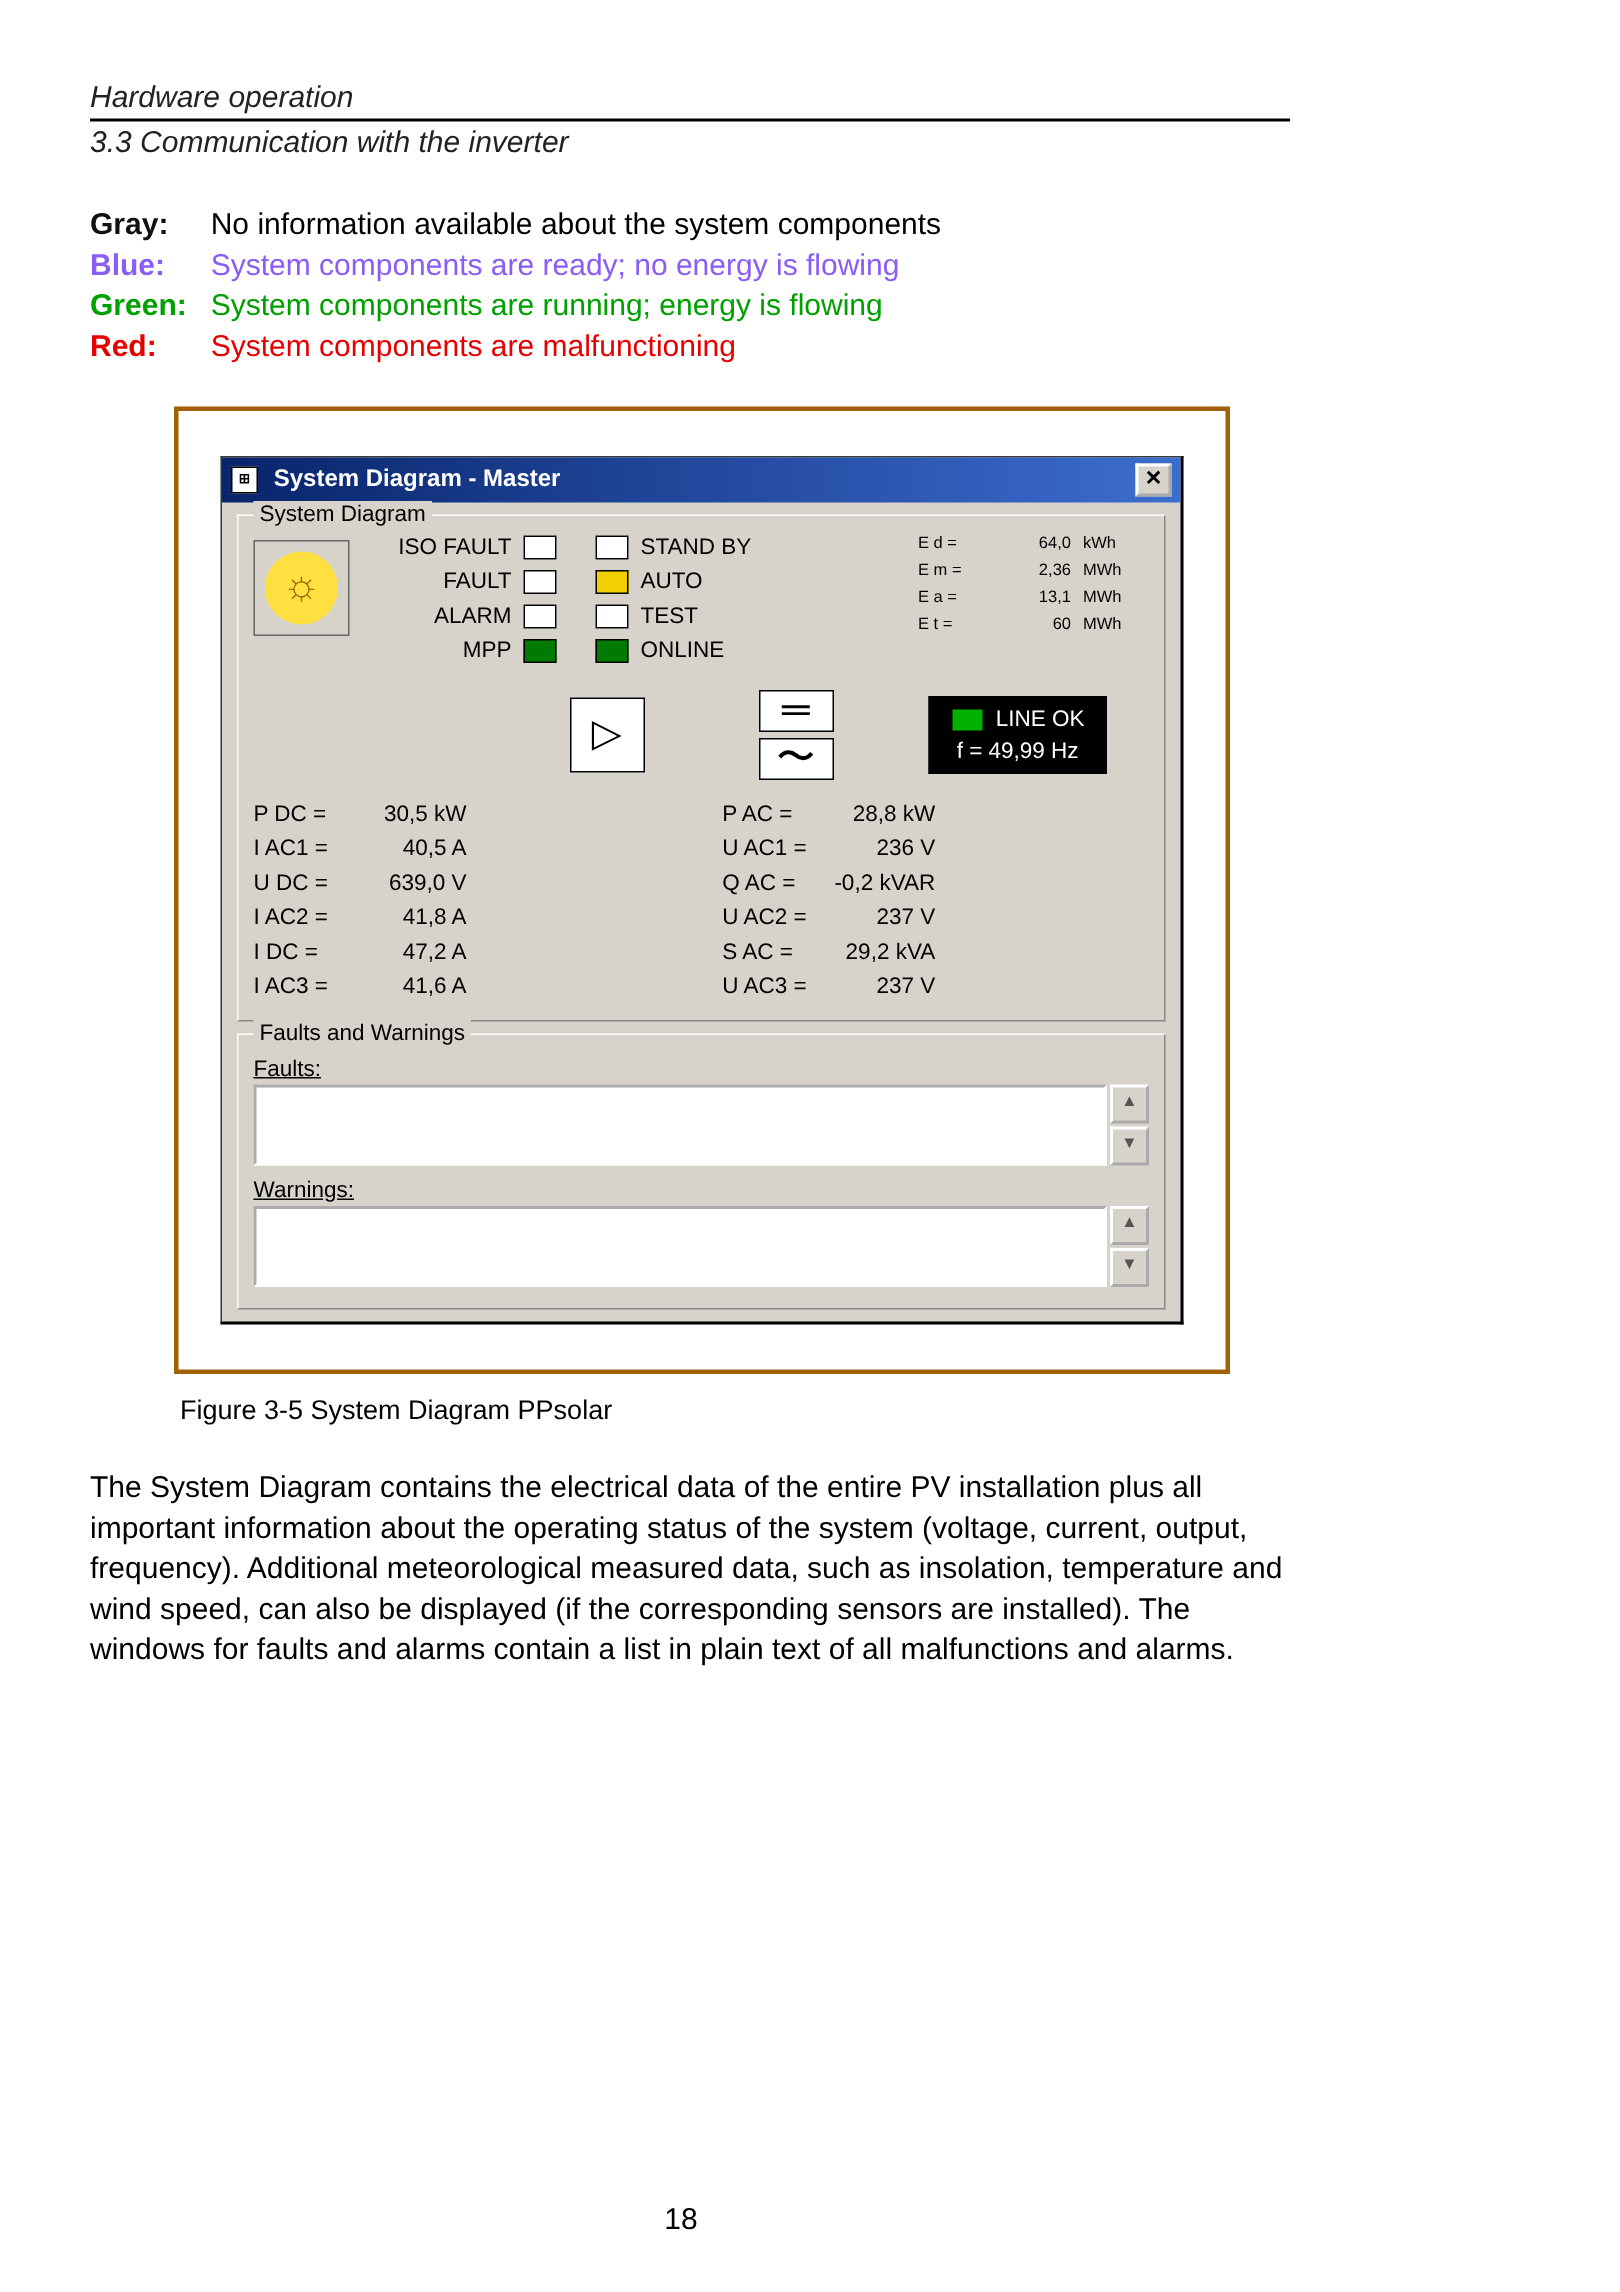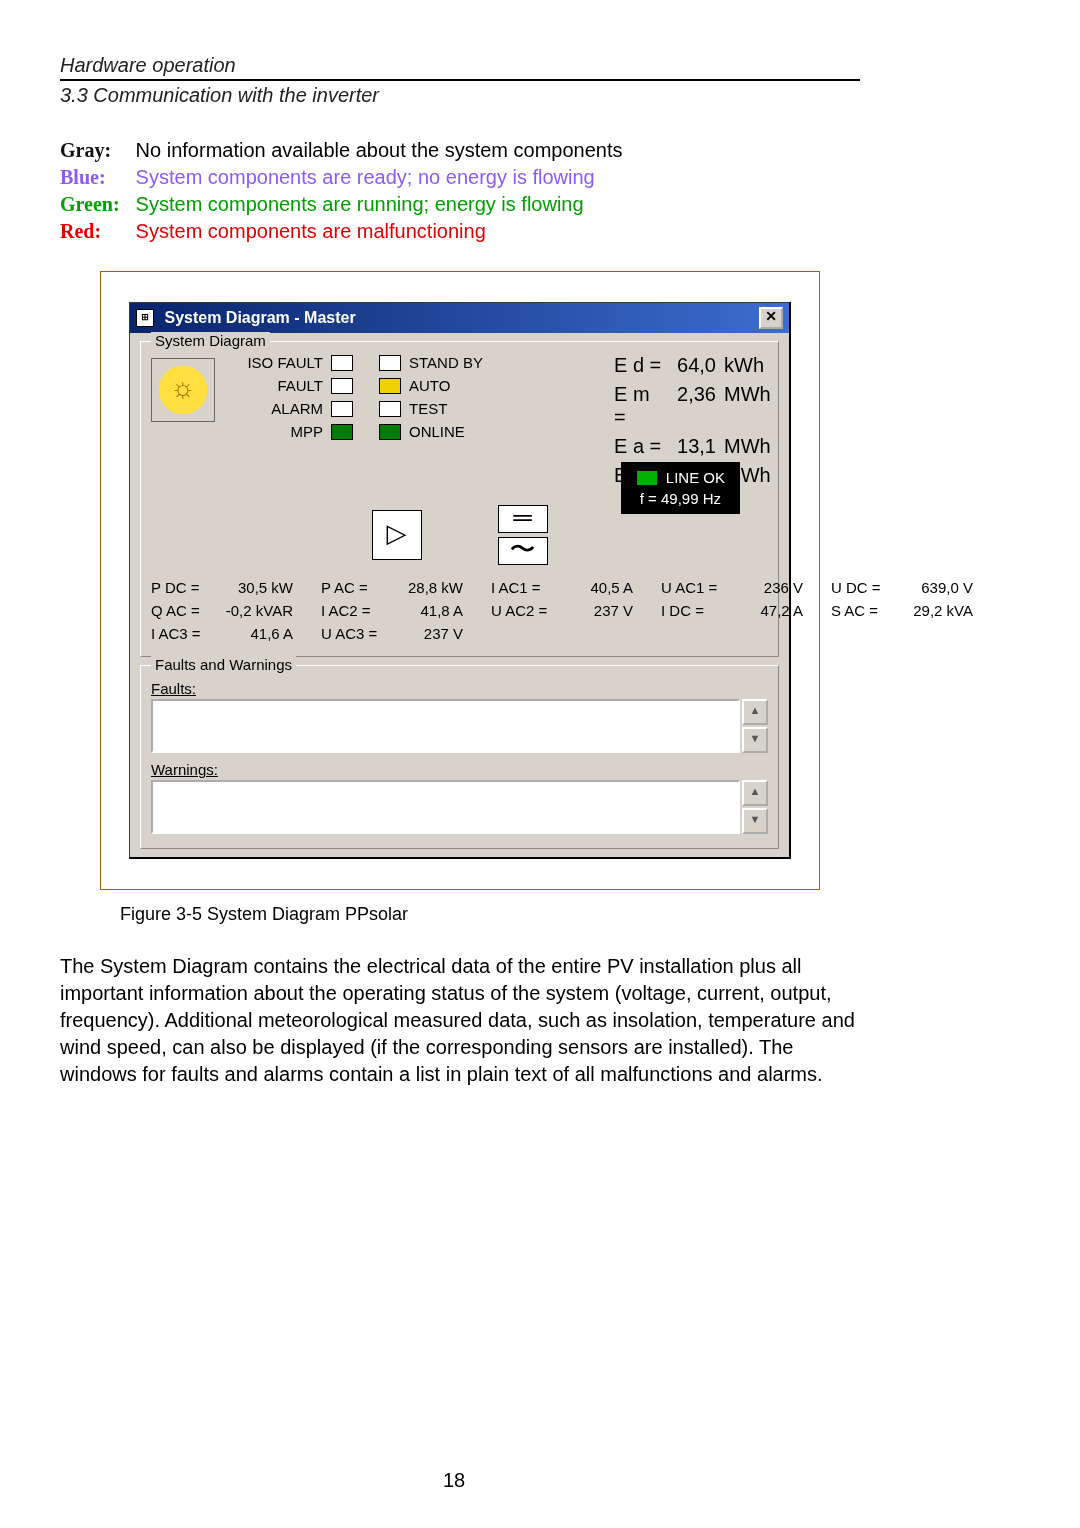--- a/index.html
+++ b/index.html
@@ -21,29 +21,29 @@
   .hdr-rule{border:none;border-top:2px solid #000;margin:0 0 3px 0;}
   .hdr-sub{
     font-style:italic;
     font-size:20px;
     font-family:"Segoe UI",Arial,sans-serif;
     color:#222;
     margin-bottom:30px;
   }
   .legend{display:table;border-collapse:collapse;font-size:20px;line-height:1.35;margin-bottom:26px;}
   .legend-row{display:table-row;}
-  .legend-key{display:table-cell;font-weight:bold;padding-right:16px;white-space:nowrap;font-family:Liberation Serif, serif;}
+  .legend-key{display:table-cell;font-weight:bold;padding-right:16px;white-space:nowrap;}
   .legend-val{display:table-cell;}
   .k-gray{color:#111;}
   .k-blue{color:#8b5cf6;}
   .k-green{color:#00a000;}
   .k-red{color:#e60000;}
   .fig-frame{
-    margin:0 40px 0 40px;
-    border:1px solid #a16207;
+    margin:0 40px 0 56px;
+    border:3px solid #a16207;
     padding:30px 28px;
     box-sizing:border-box;
   }
   .win{
     background:#d7d3cb;
     border:1px solid #3a3a3a;
     border-right:2px solid #000;border-bottom:2px solid #000;
     font-family:"Tahoma",Arial,sans-serif;
     font-size:15px;
     color:#000;
@@ -89,35 +89,35 @@
   .status-cols{display:flex;gap:26px;align-items:flex-end;}
   .scol{display:flex;flex-direction:column;gap:6px;}
   .srow{display:flex;align-items:center;gap:8px;white-space:nowrap;}
   .slabel-l{width:80px;text-align:right;}
   .slabel-r{}
   .sq{width:20px;height:14px;border:1px solid #000;display:inline-block;}
   .sq.white{background:#fff;}
   .sq.green{background:#00b000;}
   .sq.yellow{background:#f0d000;}
   .sq.drkgreen{background:#007a00;}
-  .measE{margin-left:auto;display:flex;flex-direction:column;gap:6px;font-size:20px;}
+  .measE{margin-left:auto;display:flex;flex-direction:column;gap:6px;font-size:11px;}
   .measE .erow{display:flex;gap:8px;}
   .measE .erow .lab{width:48px;}
   .measE .erow .val{width:46px;text-align:right;}
   .measE .erow .unit{width:44px;}
   .sd-mid{display:flex;justify-content:center;align-items:center;gap:76px;margin:18px 0 10px 0;}
   .inoutbox{width:48px;height:48px;border:1px solid #000;background:#fff;font-size:26px;line-height:44px;text-align:center;}
   .linebox{
     border:1px solid #000;background:#000;color:#fff;
     padding:6px 14px;font-size:15px;position:absolute;right:38px;top:120px;
   }
   .linebox .okrow{display:flex;align-items:center;gap:8px;justify-content:center;}
   .linebox .fr{padding-top:4px;text-align:center;}
   .meas-grid{
-    display:grid;grid-template-columns:repeat(5,1fr);
+    display:grid;grid-template-columns:repeat(2,1fr);
     gap:6px 28px;margin-top:14px;font-size:15px;
   }
   .meas-grid .cell{white-space:nowrap;display:flex;gap:6px;}
   .meas-grid .cell .lab{width:64px;}
   .meas-grid .cell .val{width:72px;text-align:right;}
   .fw-sub{margin:8px 0 2px 0;text-decoration:underline;font-size:15px;}
   .listctl{display:flex;gap:2px;}
   .listctl textarea{
     flex:1;height:46px;resize:none;background:#fff;border:2px inset #fff;font-family:inherit;font-size:14px;
   }

